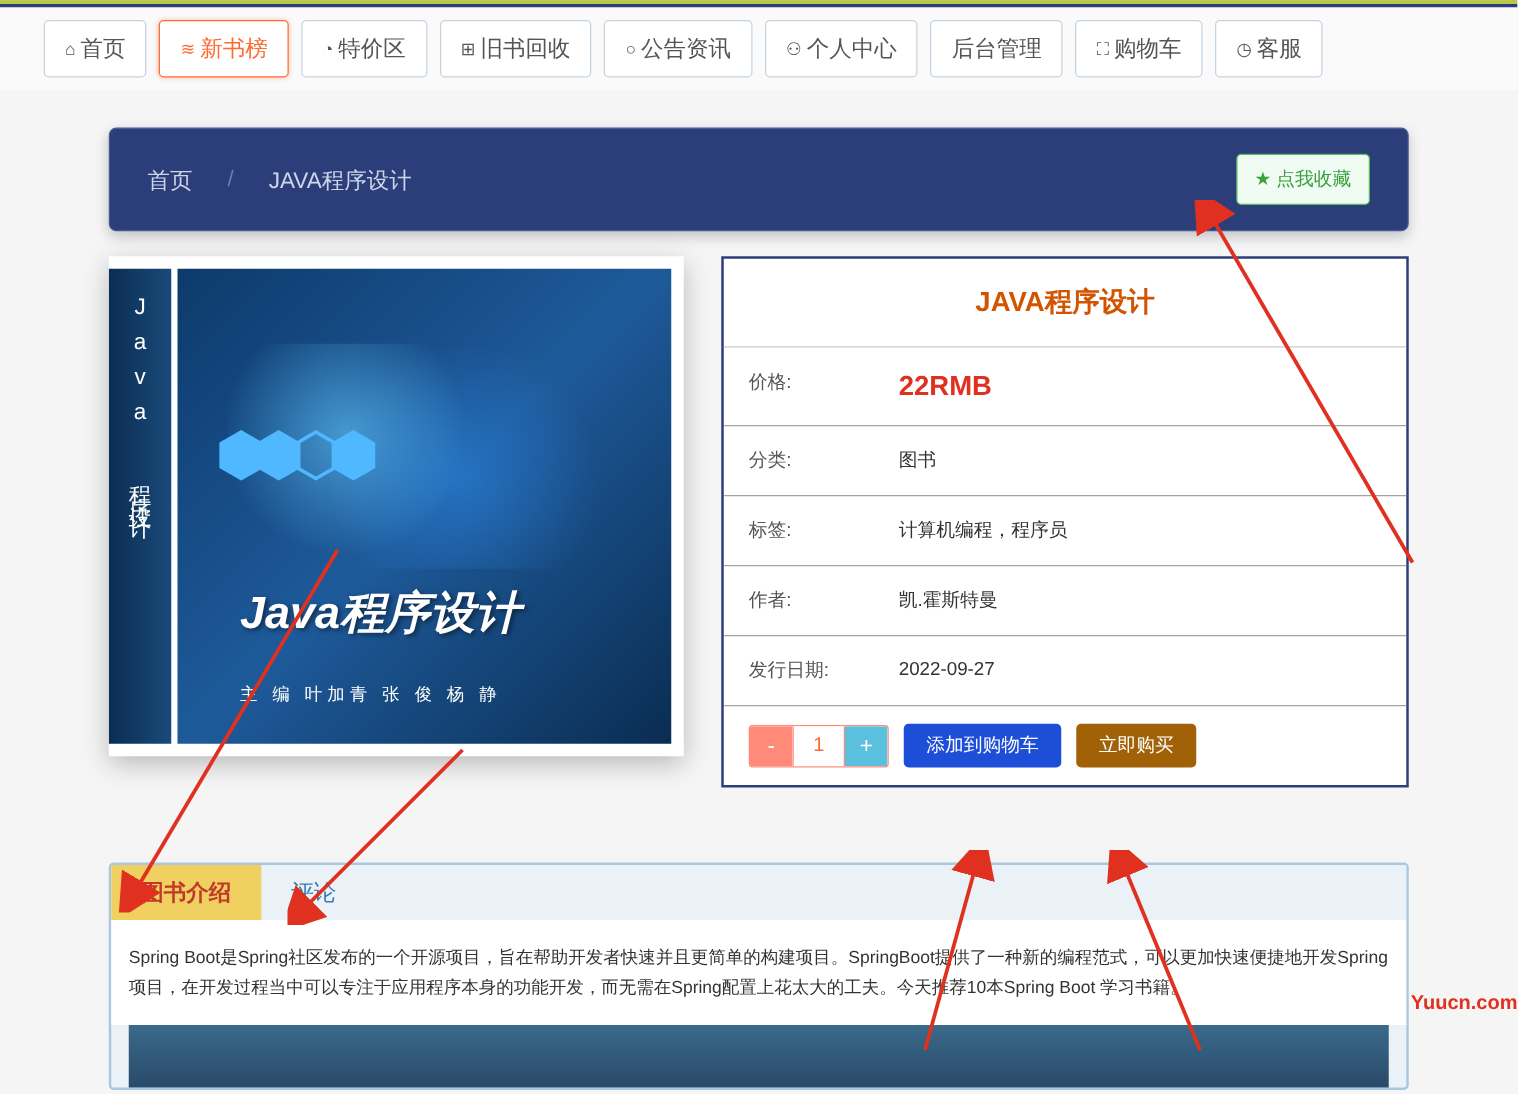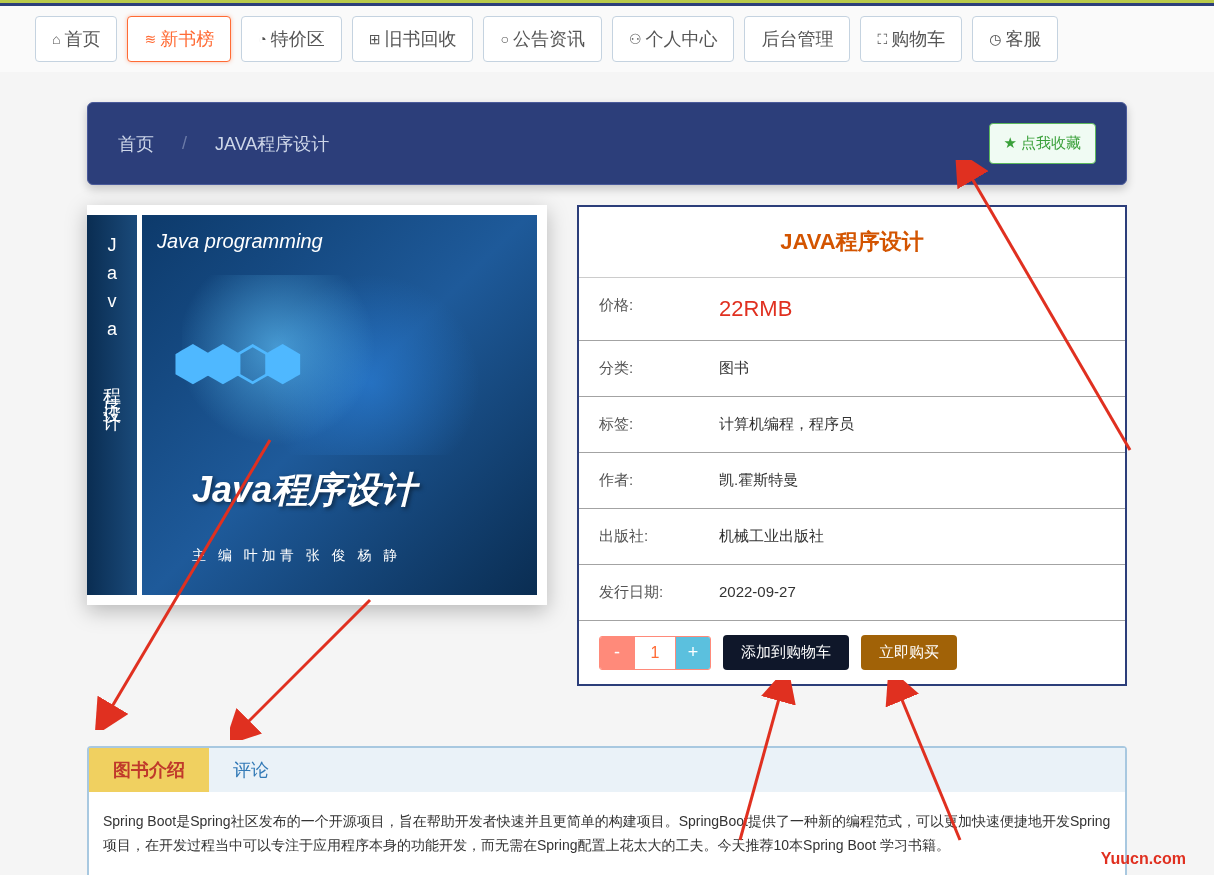--- a/index.html
+++ b/index.html
@@ -22,37 +22,37 @@
 .book-subtitle { color: #fff; font-size: 20px; font-style: italic; }
 .book-graphic { position: absolute; top: 60px; left: 40px; right: 40px; height: 180px; background: radial-gradient(circle at 30% 40%, rgba(100,200,255,.6), transparent 40%), radial-gradient(circle at 60% 60%, rgba(50,150,255,.4), transparent 50%); }
 .hexes { position:absolute; left:30px; top:120px; font-size:48px; color:#4fb8ff; letter-spacing:-12px; }
 .book-title-cn { position: absolute; bottom: 80px; left: 50px; font-size: 36px; font-style: italic; font-weight: bold; text-shadow: 2px 2px 4px rgba(0,0,0,.5); }
 .book-authors { position: absolute; bottom: 30px; left: 50px; font-size: 14px; letter-spacing: 4px; }
 .info-box { flex: 1; border: 2px solid #2c3e7a; background: #fff; }
 .info-title { text-align: center; color: #d35400; font-size: 22px; font-weight: bold; padding: 20px; border-bottom: 1px solid #ccc; }
 .info-row { display: flex; padding: 18px 20px; border-bottom: 1px solid #a3a3a3; font-size: 15px; }
 .info-label { width: 120px; color: #555; }
 .info-val { color: #333; }
-.price-val { color: #e03020; font-size: 22px; font-weight: normal; }
+.price-val { color: #e03020; font-size: 22px; font-weight: bold; }
 .action-row { display: flex; gap: 12px; padding: 14px 20px; align-items: center; }
 .qty { display: flex; border: 1px solid #ff8a7a; border-radius: 3px; overflow: hidden; }
 .qty button { width: 34px; height: 32px; border: none; background: #ff8a7a; color: #fff; font-size: 18px; cursor: pointer; }
 .qty button.plus { background: #5bc0de; }
 .qty input { width: 42px; text-align: center; border: none; border-left: 1px solid #ff8a7a; border-right: 1px solid #ff8a7a; color: #ff6b35; font-size: 16px; }
 .act-btn { padding: 8px 18px; border: none; border-radius: 4px; color: #fff; font-size: 15px; cursor: pointer; }
-.add-cart { background: #0f172a; }
+.add-cart { background: #1d4ed8; }
 .buy-now { background: #a16207; }
 .desc-box { margin-top: 60px; border: 2px solid #a8c8e0; border-radius: 4px; background: #eaf2f8; }
 .tab-row { display: flex; background: #eaf2f8; }
 .tab { padding: 10px 24px; font-size: 18px; cursor: pointer; color: #337ab7; }
 .tab.active { background: #f0d060; color: #c0392b; font-weight: bold; }
 .desc-text { padding: 18px 14px; background: #fff; line-height: 1.7; color: #333; font-size: 14px; }
 .desc-img-area { height: 50px; background: linear-gradient(to bottom,#3a6a8a,#2a4a6a); margin: 0 14px; }
 .arrow { position: absolute; pointer-events: none; z-index: 100; }
-.watermark-site { position: absolute; right: 28px; bottom: 60px; color: #e03020; font-size: 16px; font-weight: bold; }
+.watermark-site { position: absolute; right: 0; bottom: 60px; color: #e03020; font-size: 16px; font-weight: bold; }
 .page-wrap { position: relative; }
 </style>
 </head>
 <body>
 
 <div class="page-wrap">
 <div class="top-bar"></div>
 
 <div class="nav-row" id="nav-row">
       <button class="nav-btn">
@@ -99,21 +99,20 @@
       <span class="bc-sep">/</span>
       <span>JAVA程序设计</span>
     </div>
     <button class="fav-btn">点我收藏</button>
   </div>
 
   <div class="product-row">
     <div class="book-img">
       <div class="book-spine">Java 程序设计</div>
       <div class="book-face">
-        <div class="book-subtitle">Java programming</div>
         <div class="book-graphic"></div>
         <div class="hexes">⬢⬢⬡⬢</div>
         <div class="book-title-cn">Java程序设计</div>
         <div class="book-authors">主 编  叶加青  张 俊  杨  静</div>
       </div>
     </div>
 
     <div class="info-box">
       <div class="info-title">JAVA程序设计</div>
       <div id="info-rows">
@@ -125,24 +124,20 @@
               <div class="info-label">分类:</div>
               <div class="info-val">图书</div>
             </div>
             <div class="info-row">
               <div class="info-label">标签:</div>
               <div class="info-val">计算机编程，程序员</div>
             </div>
             <div class="info-row">
               <div class="info-label">作者:</div>
               <div class="info-val">凯.霍斯特曼</div>
-            </div>
-            <div class="info-row">
-              <div class="info-label">出版社:</div>
-              <div class="info-val">机械工业出版社</div>
             </div>
             <div class="info-row">
               <div class="info-label">发行日期:</div>
               <div class="info-val">2022-09-27</div>
             </div>
           </div>
       <div class="action-row">
         <div class="qty">
           <button>-</button>
           <input value="1" style="">

